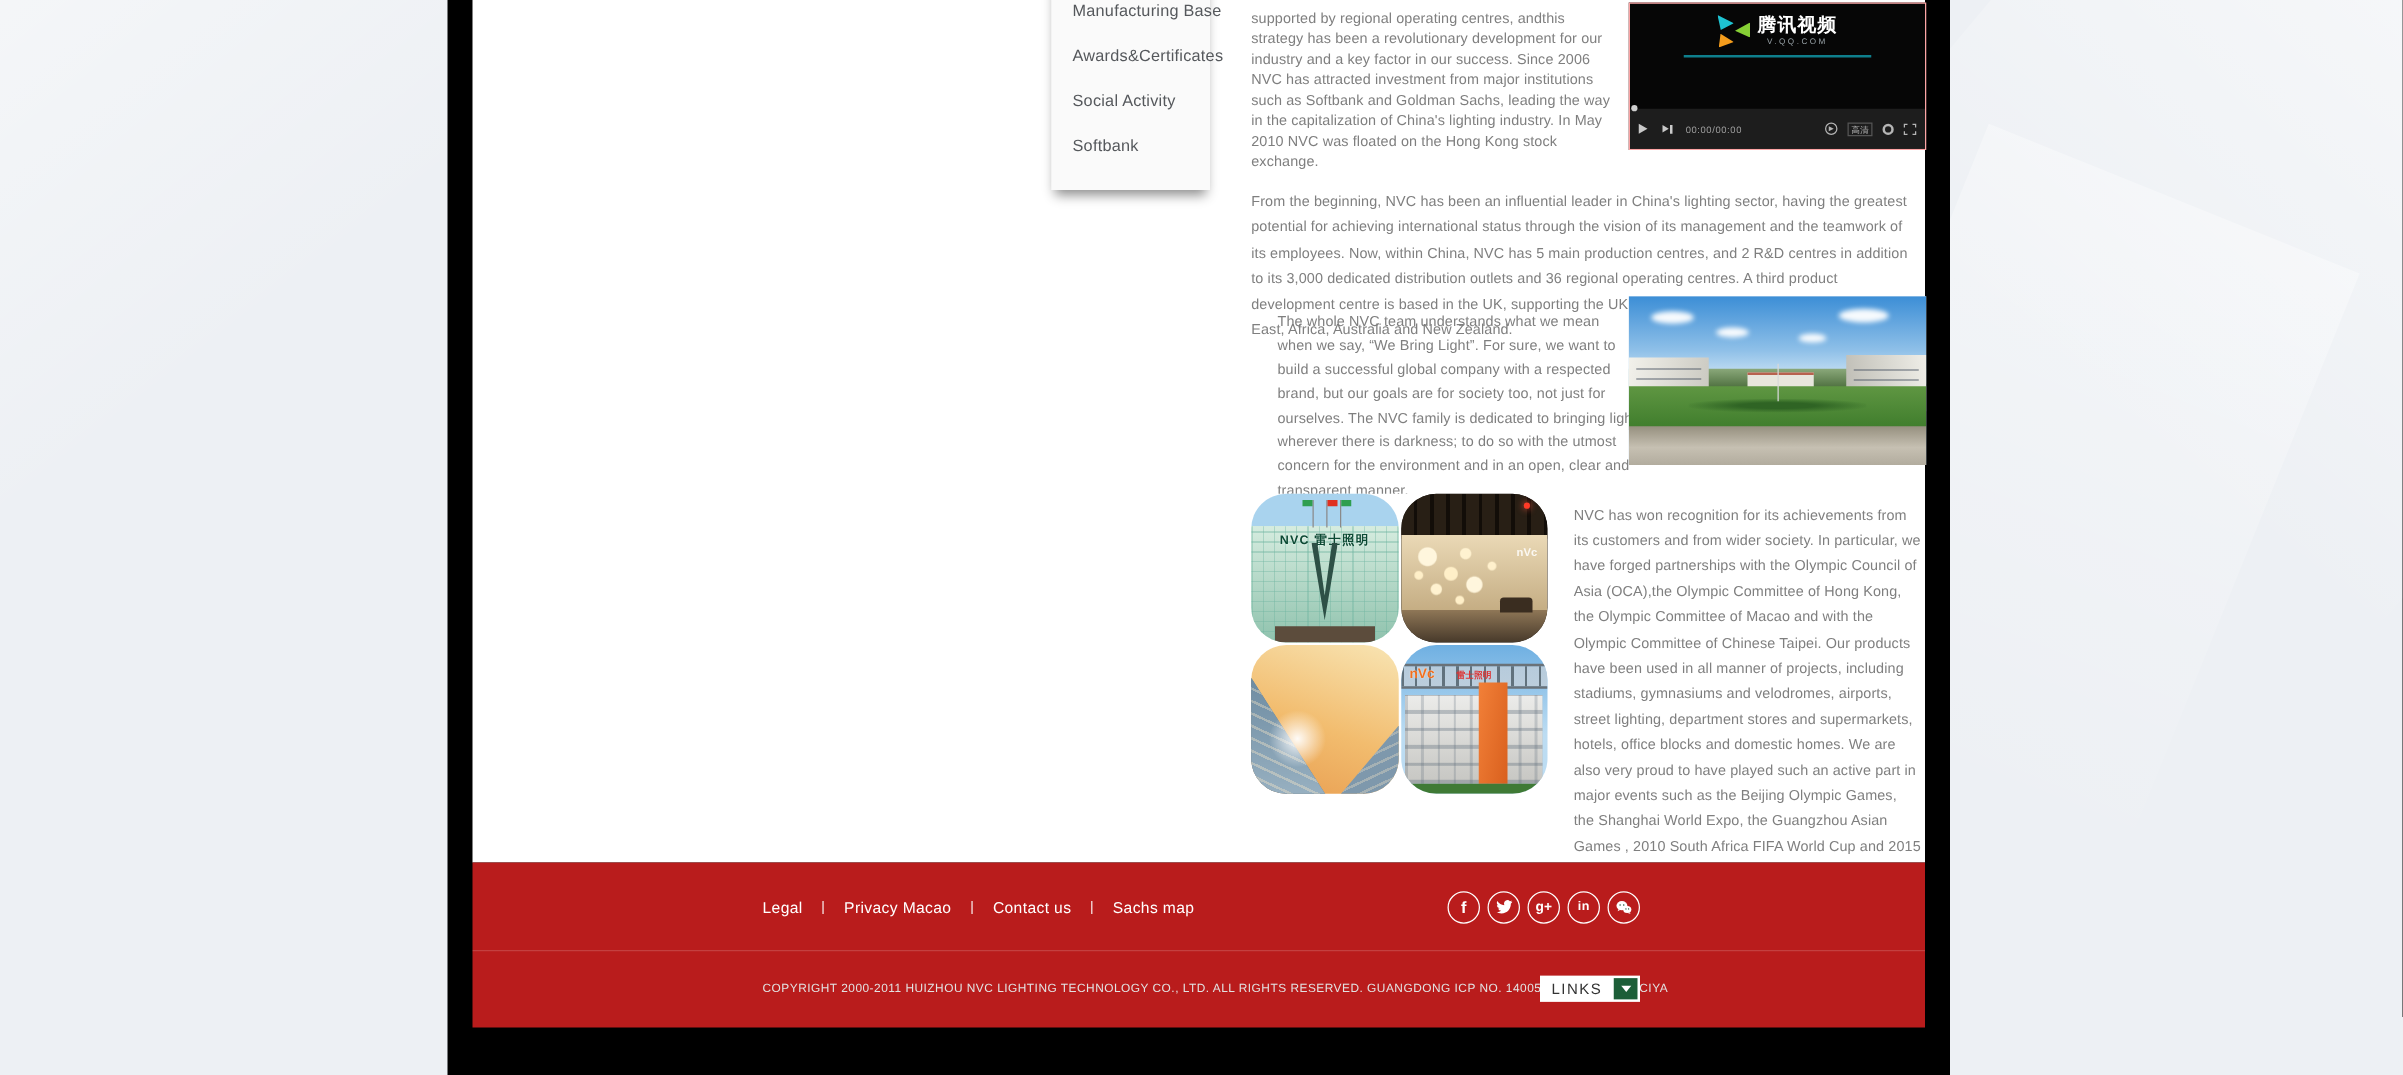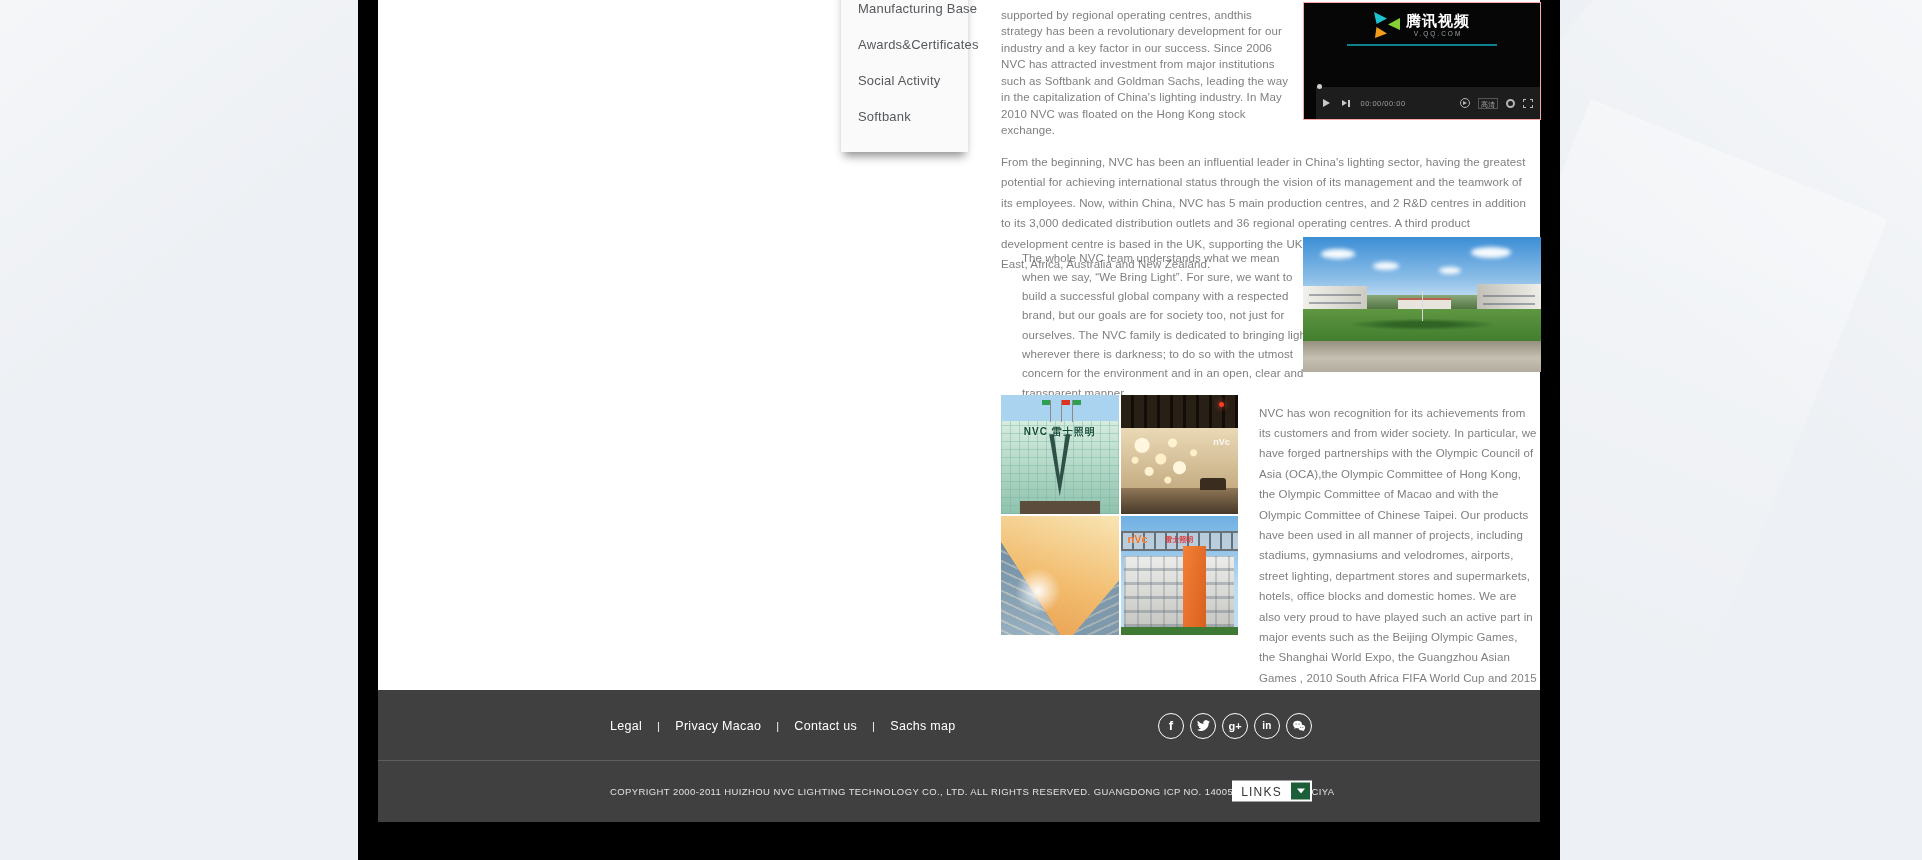--- a/index.html
+++ b/index.html
@@ -48,21 +48,21 @@
   .pw-teal   { left:0; top:0; width:13px; height:12px; background:#1ec3d2;
                clip-path:polygon(0 0, 100% 55%, 20% 100%); }
   .pw-green  { right:0; top:6px; width:12px; height:12px; background:#86cf35;
                clip-path:polygon(100% 0, 100% 100%, 0 55%); }
   .pw-orange { left:1px; bottom:0; width:12px; height:11px; background:#f49c1c;
                clip-path:polygon(0 100%, 12% 0, 100% 60%); }
   .vbrand { color:#fff; font-size:15px; font-weight:bold; letter-spacing:1px; line-height:15px; }
   .vurl   { color:#97a1a6; font-size:6.5px; letter-spacing:2px; text-align:center; margin-top:2px; }
   .vline  { position:absolute; top:41px; left:50%; transform:translateX(-50%);
             width:150px; height:2px; background:#0e7f8c; }
-  .vbar { position:absolute; left:12px; right:0; bottom:0; height:17px; background:#1d1d1d;
+  .vbar { position:absolute; left:0; right:0; bottom:0; height:17px; background:#1d1d1d;
           display:flex; align-items:center; padding:16px 7px; }
   .vdot { position:absolute; left:1px; top:-3px; width:5px; height:5px; border-radius:50%; background:#cfcfcf; }
   .icon-play { width:0; height:0; border-left:7px solid #c9c9c9;
                border-top:4.5px solid transparent; border-bottom:4.5px solid transparent; cursor:pointer; }
   .icon-next { display:flex; align-items:center; margin-left:12px; cursor:pointer; }
   .icon-next .tri { width:0; height:0; border-left:5px solid #c9c9c9;
                     border-top:3.5px solid transparent; border-bottom:3.5px solid transparent; }
   .icon-next .bar { width:1.5px; height:7px; background:#c9c9c9; margin-left:1px; }
   .vtime { color:#9f9f9f; font-size:7.5px; margin-left:11px; letter-spacing:.5px; }
   .vright { margin-left:auto; display:flex; align-items:center; gap:8px; }
@@ -101,21 +101,21 @@
             background:linear-gradient(#5f9642, #3e7c2c); }
   .c-hedge { position:absolute; left:20%; right:20%; top:30%; height:30%;
              background:radial-gradient(ellipse at center, #2f6424 30%, rgba(0,0,0,0) 75%); }
   .c-plaza { left:0; right:0; bottom:0; height:23%;
              background:linear-gradient(#96907f, #c6c0b2 55%, #b2ac9e); }
   .c-pole { left:50%; top:40%; width:1px; height:22%; background:#d8d8d8; }
 
   
   .pgrid { position:absolute; left:392px; top:395px; width:237px; height:240px;
            display:grid; grid-template-columns:1fr 1fr; grid-template-rows:1fr 1fr; gap:2px; background:#fff; }
-  .q { position:relative; overflow:hidden; cursor:pointer; }
+  .q { position:relative; overflow:hidden; cursor:pointer;border-radius:28px; }
   .q > div { position:absolute; }
   
   .q-hq { background:linear-gradient(#a9d3ee 0 22%, #cde9dd 22%); }
   .hq-glass { top:22%; bottom:0; left:0; right:0;
       background:repeating-linear-gradient(90deg, rgba(110,180,160,.4) 0 1px, transparent 1px 9px),
                  repeating-linear-gradient(0deg, rgba(110,180,160,.4) 0 1px, transparent 1px 8px),
                  linear-gradient(#d6ecdf, #8fc2ad); }
   .hq-sign { top:25%; left:0; right:0; text-align:center; color:#0d4a34; font-weight:bold;
              font-size:10px; letter-spacing:1px; text-shadow:0 0 2px rgba(255,255,255,.8); }
   .hq-v { left:41%; top:33%; width:18%; height:52%; background:#2e5046;
@@ -174,21 +174,21 @@
   .fa-bldg { top:34%; bottom:7%; left:3%; right:3%;
       background:
         repeating-linear-gradient(0deg, rgba(90,105,120,.35) 0 3px, rgba(0,0,0,0) 3px 14px),
         repeating-linear-gradient(90deg, rgba(90,105,120,.25) 0 2px, rgba(0,0,0,0) 2px 13px),
         linear-gradient(#ececea, #c6c6c2); }
   .fa-slab { top:25%; bottom:7%; left:53%; width:20%;
              background:linear-gradient(100deg, #f28038, #d9601e); }
   .fa-green { bottom:0; left:0; right:0; height:7%; background:#3f7a35; }
 
   
-  .footer { position:relative; background:#404040; height:132px; color:#fff; }
+  .footer { position:relative; background:#b91c1c; height:132px; color:#fff; }
   .f-top { position:relative; height:71px; border-bottom:1px solid rgba(255,255,255,.16); }
   .f-links { position:absolute; left:232px; top:0; height:71px; display:flex; align-items:center;
              font-size:12.5px; letter-spacing:.3px; }
   .f-link { cursor:pointer; white-space:nowrap; }
   .f-sep { margin:0 15px; font-size:11px; opacity:.95; }
   .f-social { position:absolute; right:228px; top:0; height:71px; display:flex; align-items:center; gap:6px; }
   .s-circle { width:26px; height:26px; border:1.4px solid #fff; border-radius:50%;
               display:flex; align-items:center; justify-content:center; cursor:pointer;
               font-weight:bold; color:#fff; }
   .s-f  { font-size:13px; }

